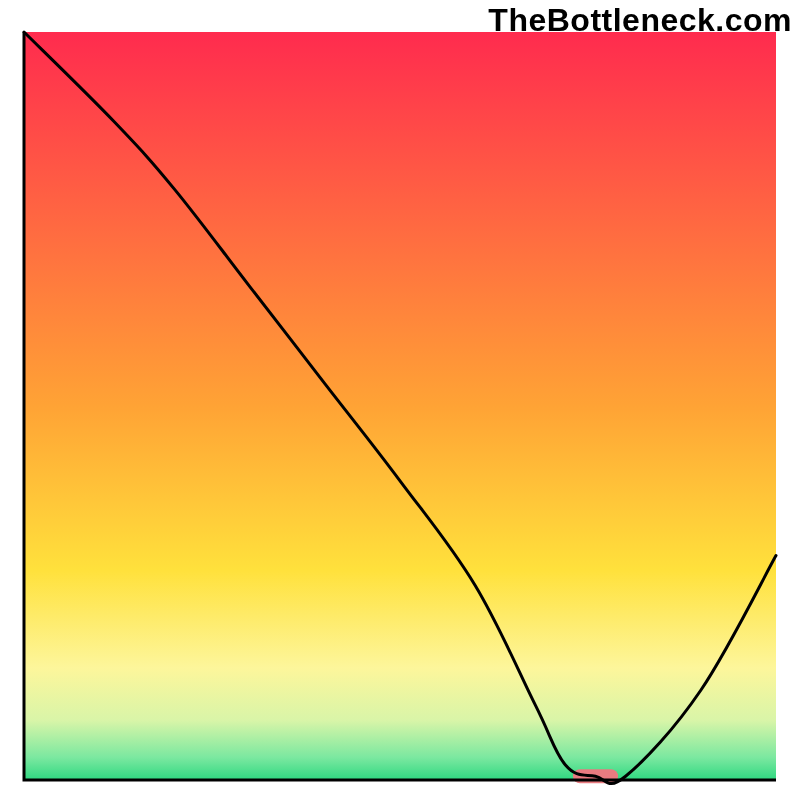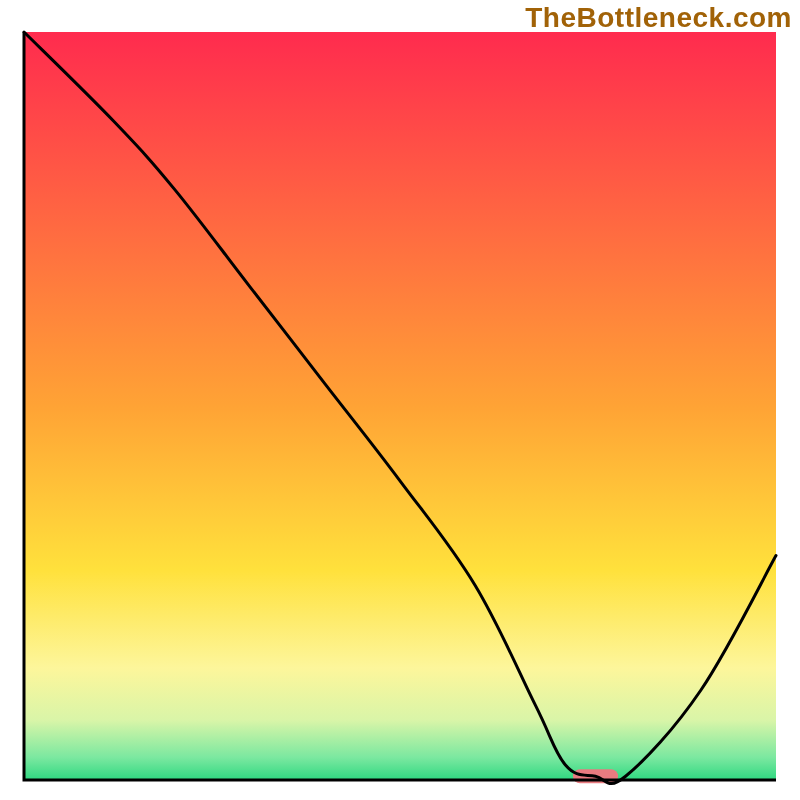--- a/index.html
+++ b/index.html
@@ -13,23 +13,23 @@
   .stage {
     position: relative;
     width: 800px;
     height: 800px;
   }
   .watermark {
     position: absolute;
     top: 2px;
     right: 8px;
     font-family: Arial, Helvetica, sans-serif;
-    font-size: 28px;
+    font-size: 32px;
     font-weight: 600;
-    color: #a16207;
+    color: #000000;
     letter-spacing: 0.5px;
     user-select: none;
   }
   svg {
     position: absolute;
     top: 0;
     left: 0;
   }
 </style>
 </head>

